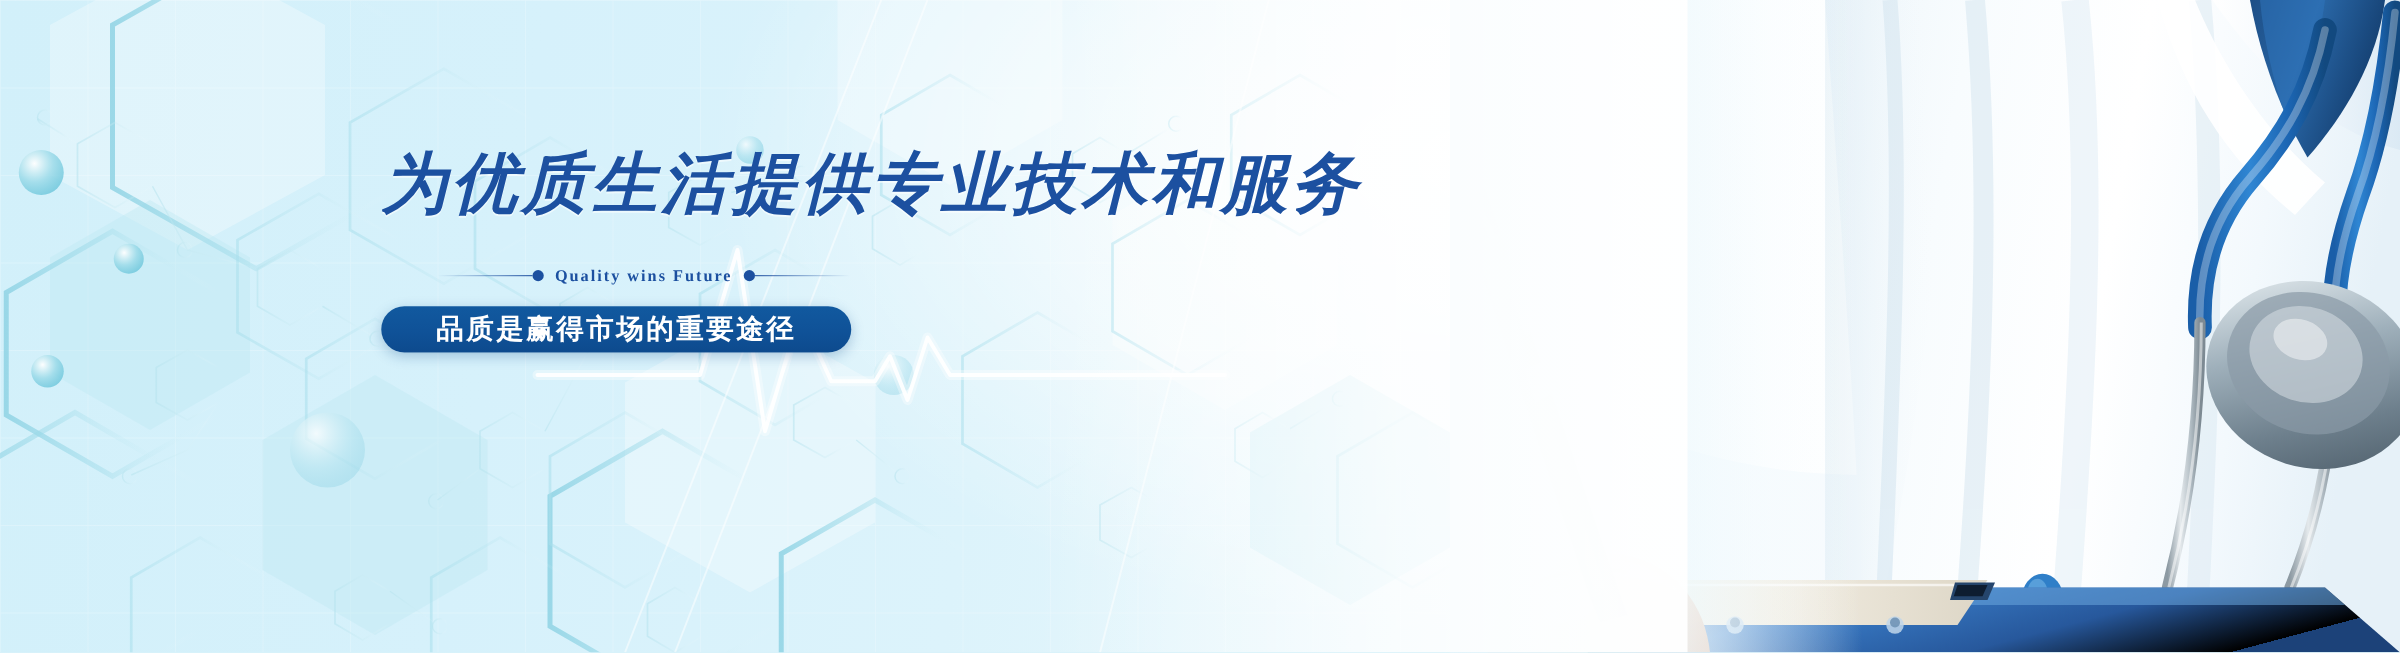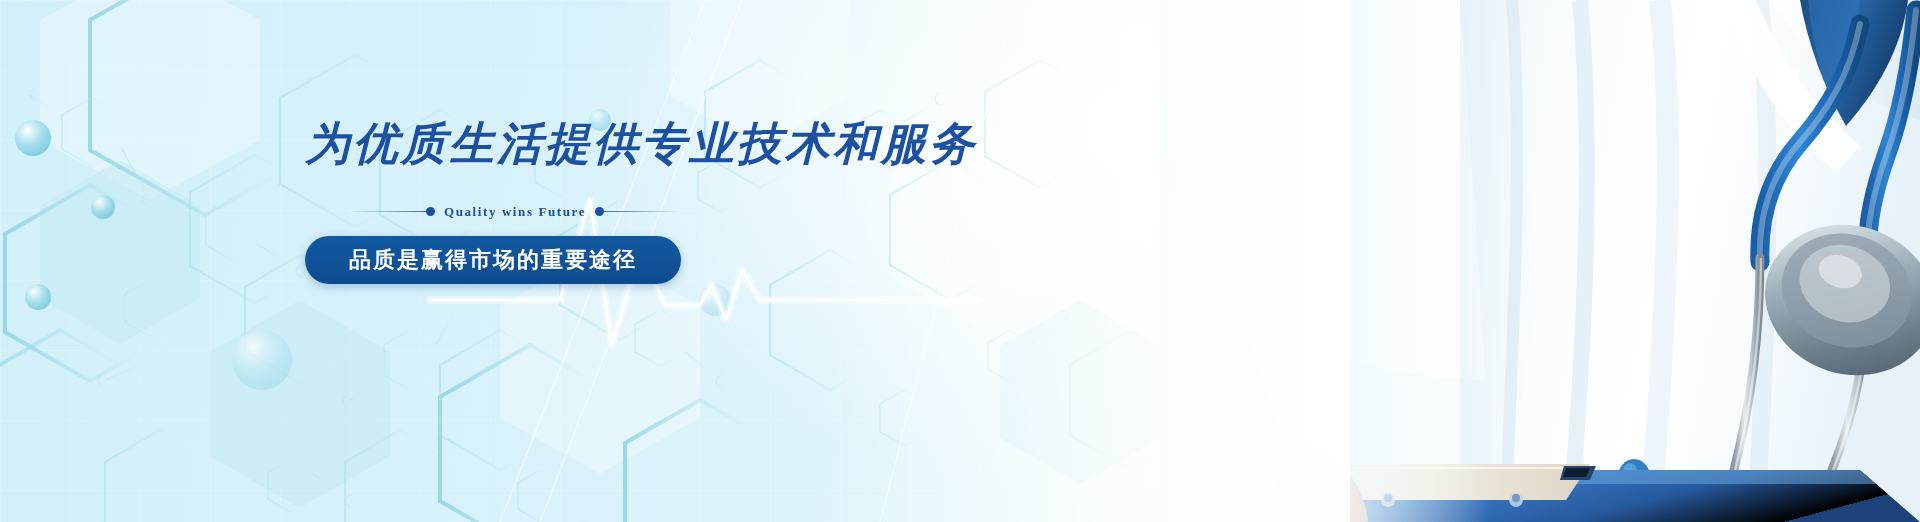--- a/index.html
+++ b/index.html
@@ -30,21 +30,21 @@
   .photo-blend{
     position:absolute;top:0;left:0;width:330px;height:522px;
     background:linear-gradient(90deg, rgba(232,246,252,1) 0%, rgba(238,249,253,0.85) 40%, rgba(245,251,254,0.25) 78%, rgba(255,255,255,0) 100%);
     pointer-events:none;
   }
 
   
   .content{position:absolute;left:305px;top:118px;width:640px;}
 
   .headline{
-    font-size:45px;
+    font-size:53px;
     font-weight:bold;
     font-style:italic;
     letter-spacing:3px;
     color:#1c50a0;
     white-space:nowrap;
     line-height:1.15;
     text-shadow:0 1px 0 rgba(255,255,255,0.55);
     font-family:"Liberation Sans","DejaVu Sans",sans-serif;
   }
 
@@ -68,21 +68,21 @@
     font-size:13px;
     color:#1c50a0;
     letter-spacing:1.6px;
     padding:0 9px;
     white-space:nowrap;
   }
 
   .cta{
     margin-top:16px;
     display:inline-flex;align-items:center;justify-content:center;
-    height:48px;
+    height:37px;
     padding:0 44px;
     border-radius:26px;
     background:linear-gradient(180deg,#1058a8 0%, #0e4e9b 55%, #0d4governance 100%);
     background:linear-gradient(180deg,#11599f 0%, #0f5197 60%, #0d4a8d 100%);
     color:#ffffff;
     font-size:22px;
     font-weight:bold;
     letter-spacing:2px;
     white-space:nowrap;
     box-shadow:0 3px 10px rgba(13,74,141,0.28);

